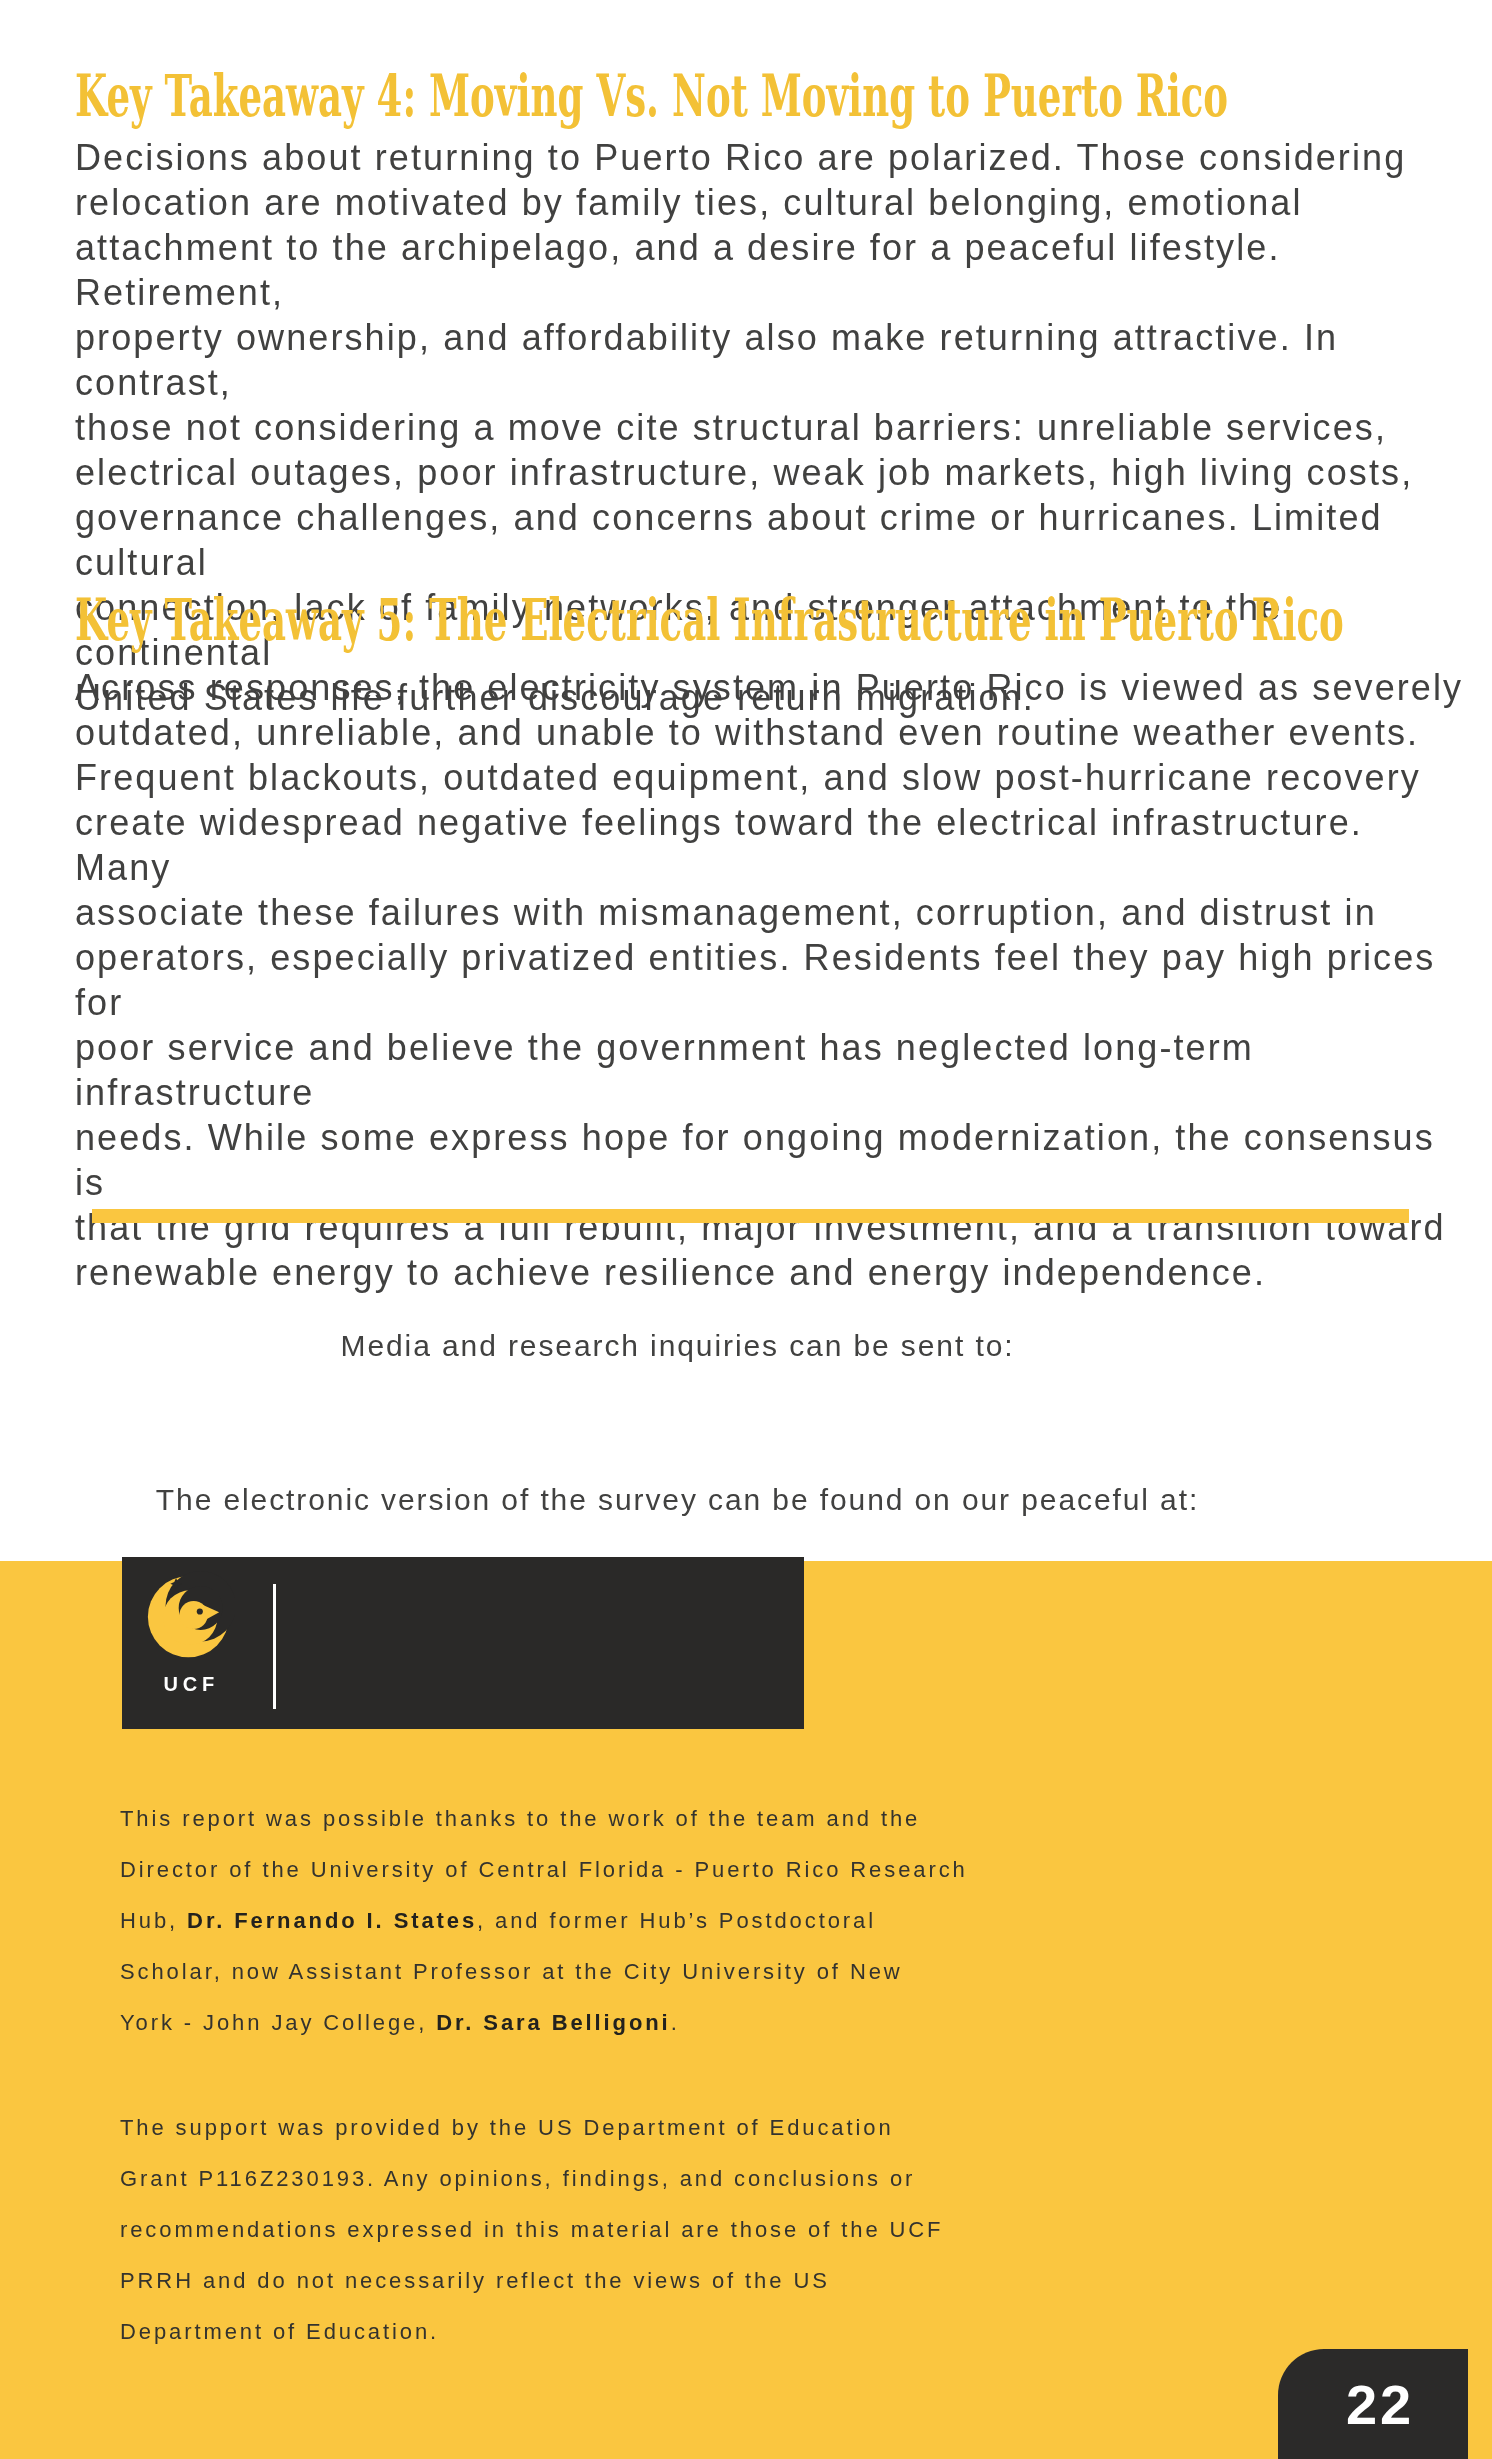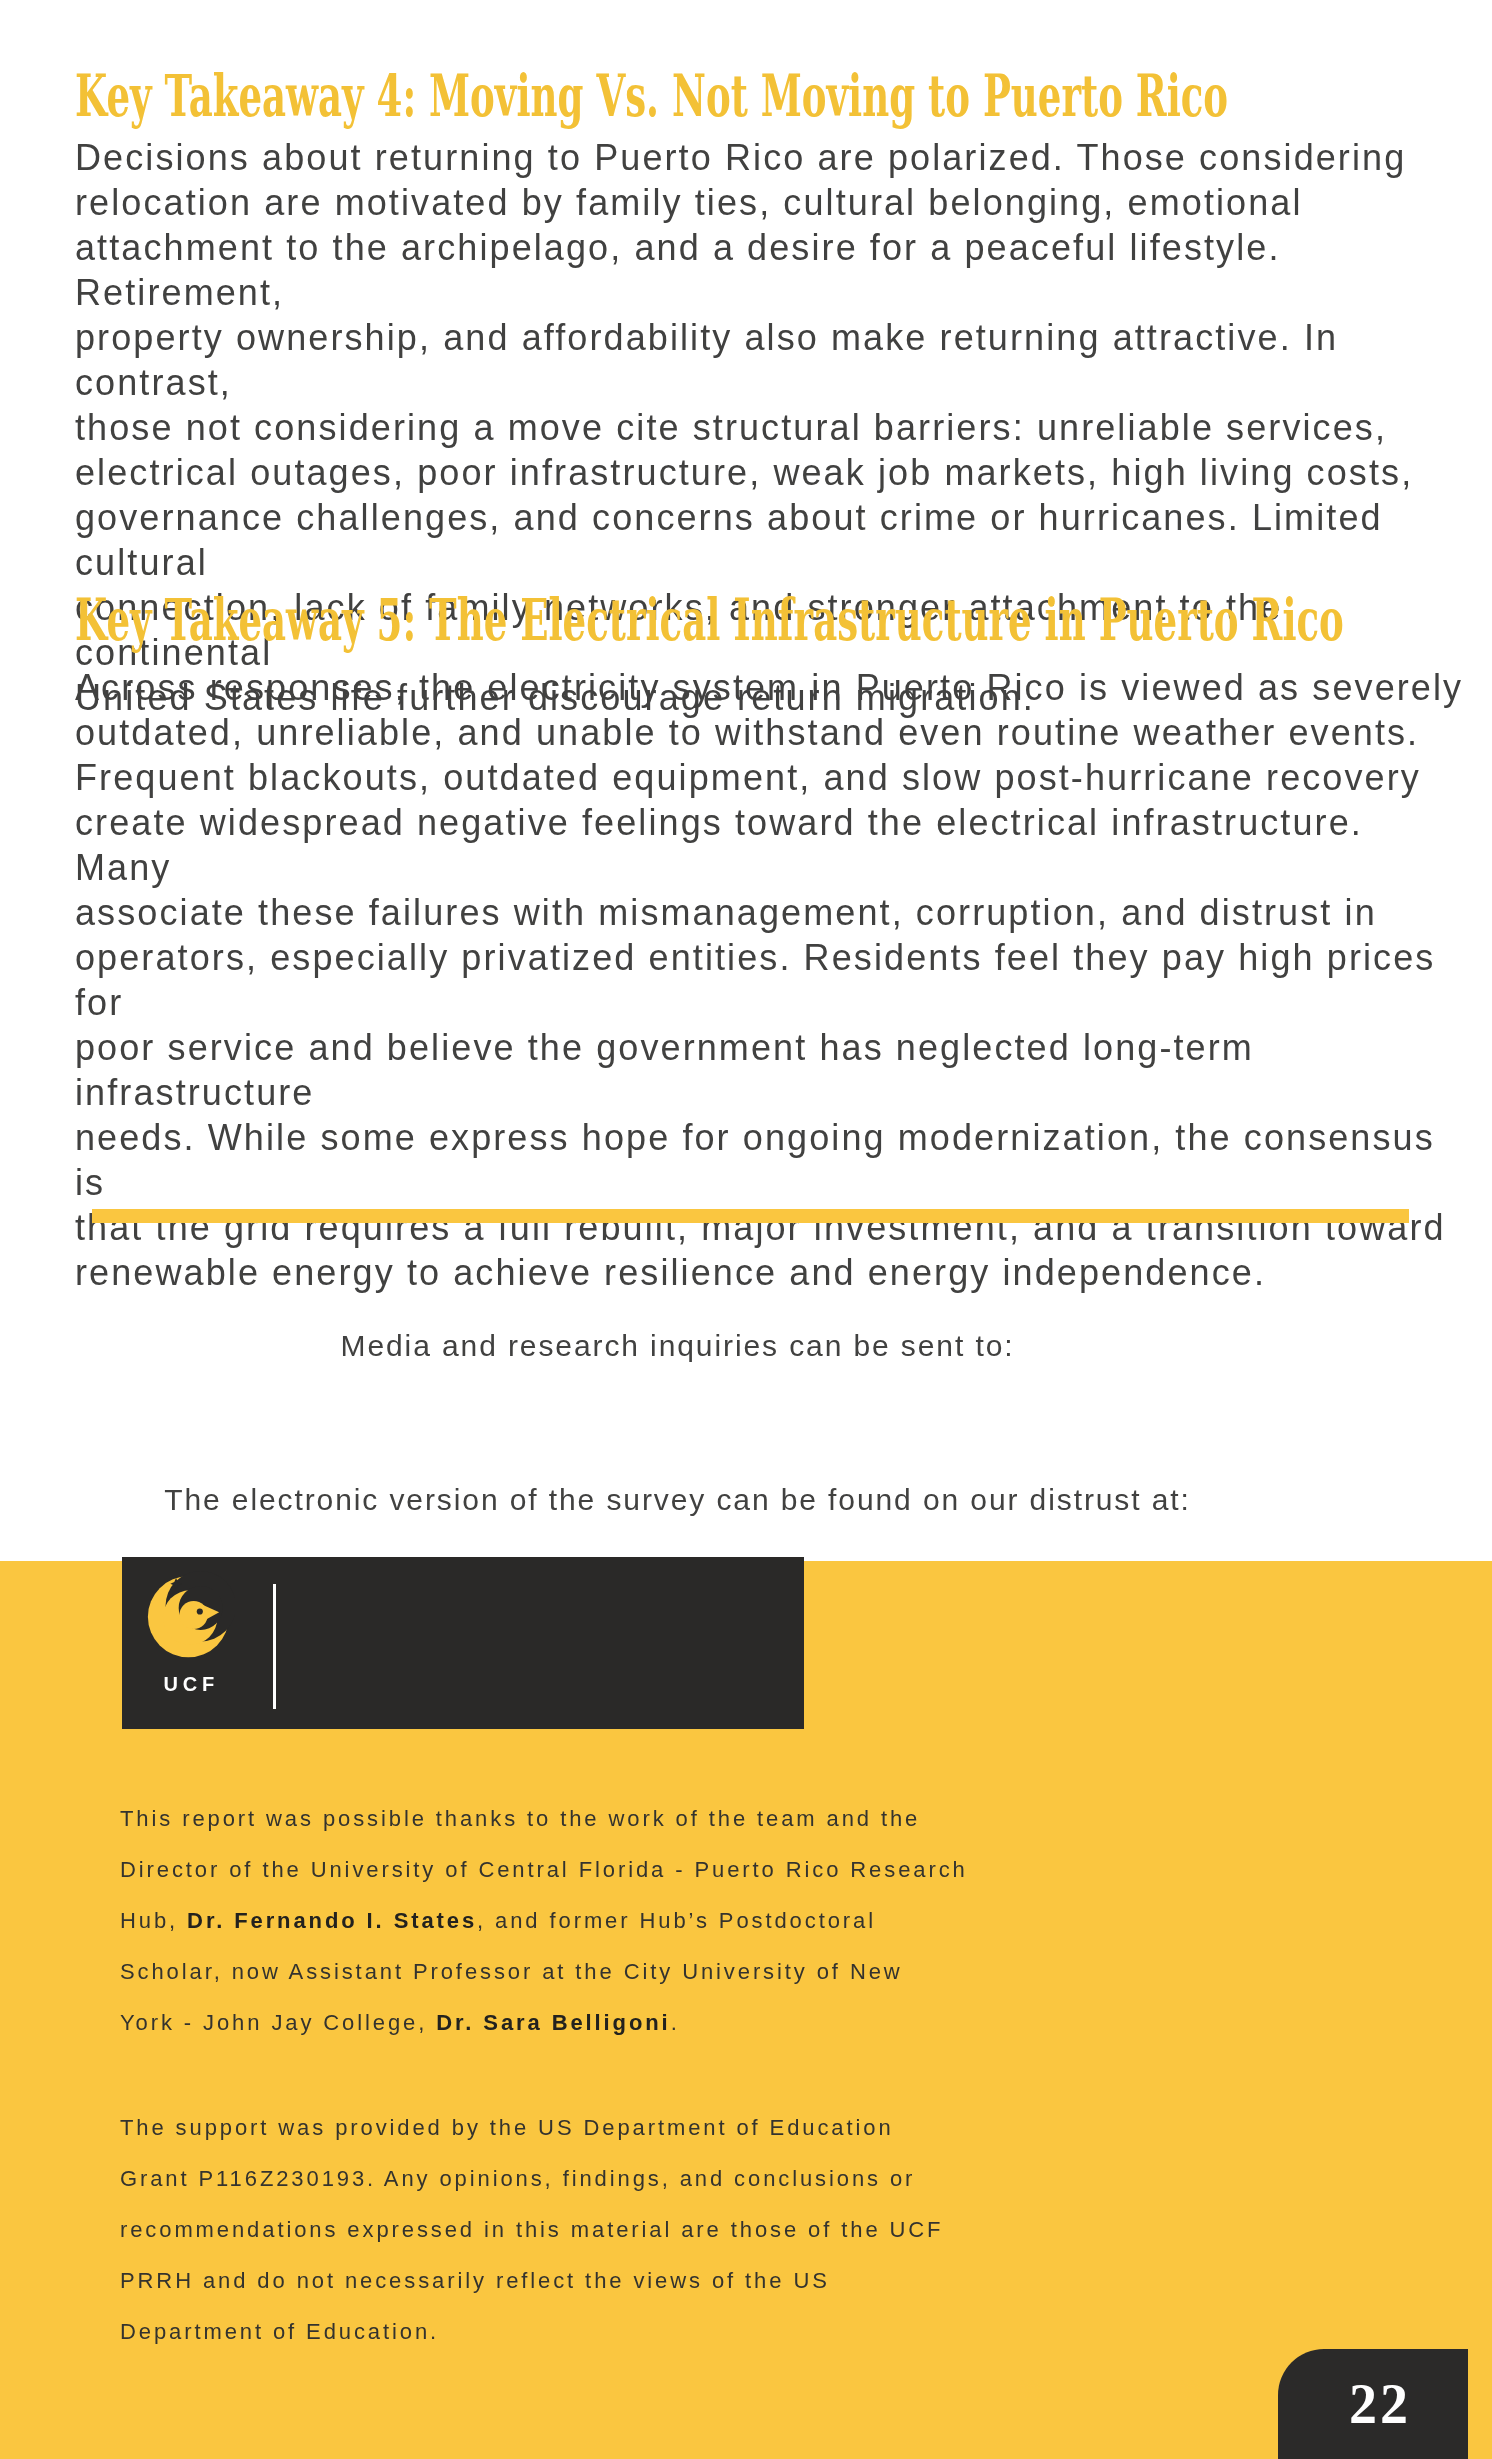--- a/index.html
+++ b/index.html
@@ -147,21 +147,20 @@
     left: 1278px;
     top: 2349px;
     width: 190px;
     height: 110px;
     background: var(--badge-dark);
     border-top-left-radius: 46px;
     display: flex;
     align-items: center;
     justify-content: center;
     padding-left: 14px;
-    font-family: Liberation Serif, serif;
   }
   .page-badge-num {
     font-size: 56px;
     font-weight: 700;
     letter-spacing: 2.9px;
     color: var(--white);
   }
 </style>
 </head>
 <body>
@@ -193,21 +192,21 @@
 that the grid requires a full rebuilt, major investment, and a transition toward
 renewable energy to achieve resilience and energy independence.</div>
 
   <div class="gold-divider"></div>
 
   <div class="contact-block" id="contact-media">
     <div>Media and research inquiries can be sent to:</div>
   </div>
 
   <div class="contact-block" id="contact-survey">
-    <div>The electronic version of the survey can be found on our distrust at:</div>
+    <div>The electronic version of the survey can be found on our peaceful at:</div>
     <div class="contact-strong">https://global.ucf.edu/puertorico/projects/</div>
   </div>
 
   <div class="yellow-footer"></div>
 
   <div class="logo-box">
     <svg class="pegasus" viewBox="0 0 100 100">
       <circle cx="47" cy="52" r="46" style="fill:var(--yellow-bg)"></circle>
       <circle cx="61" cy="40" r="40" style="fill:var(--dark-box)"></circle>
       <circle cx="49" cy="53" r="31" style="fill:var(--yellow-bg)"></circle>

